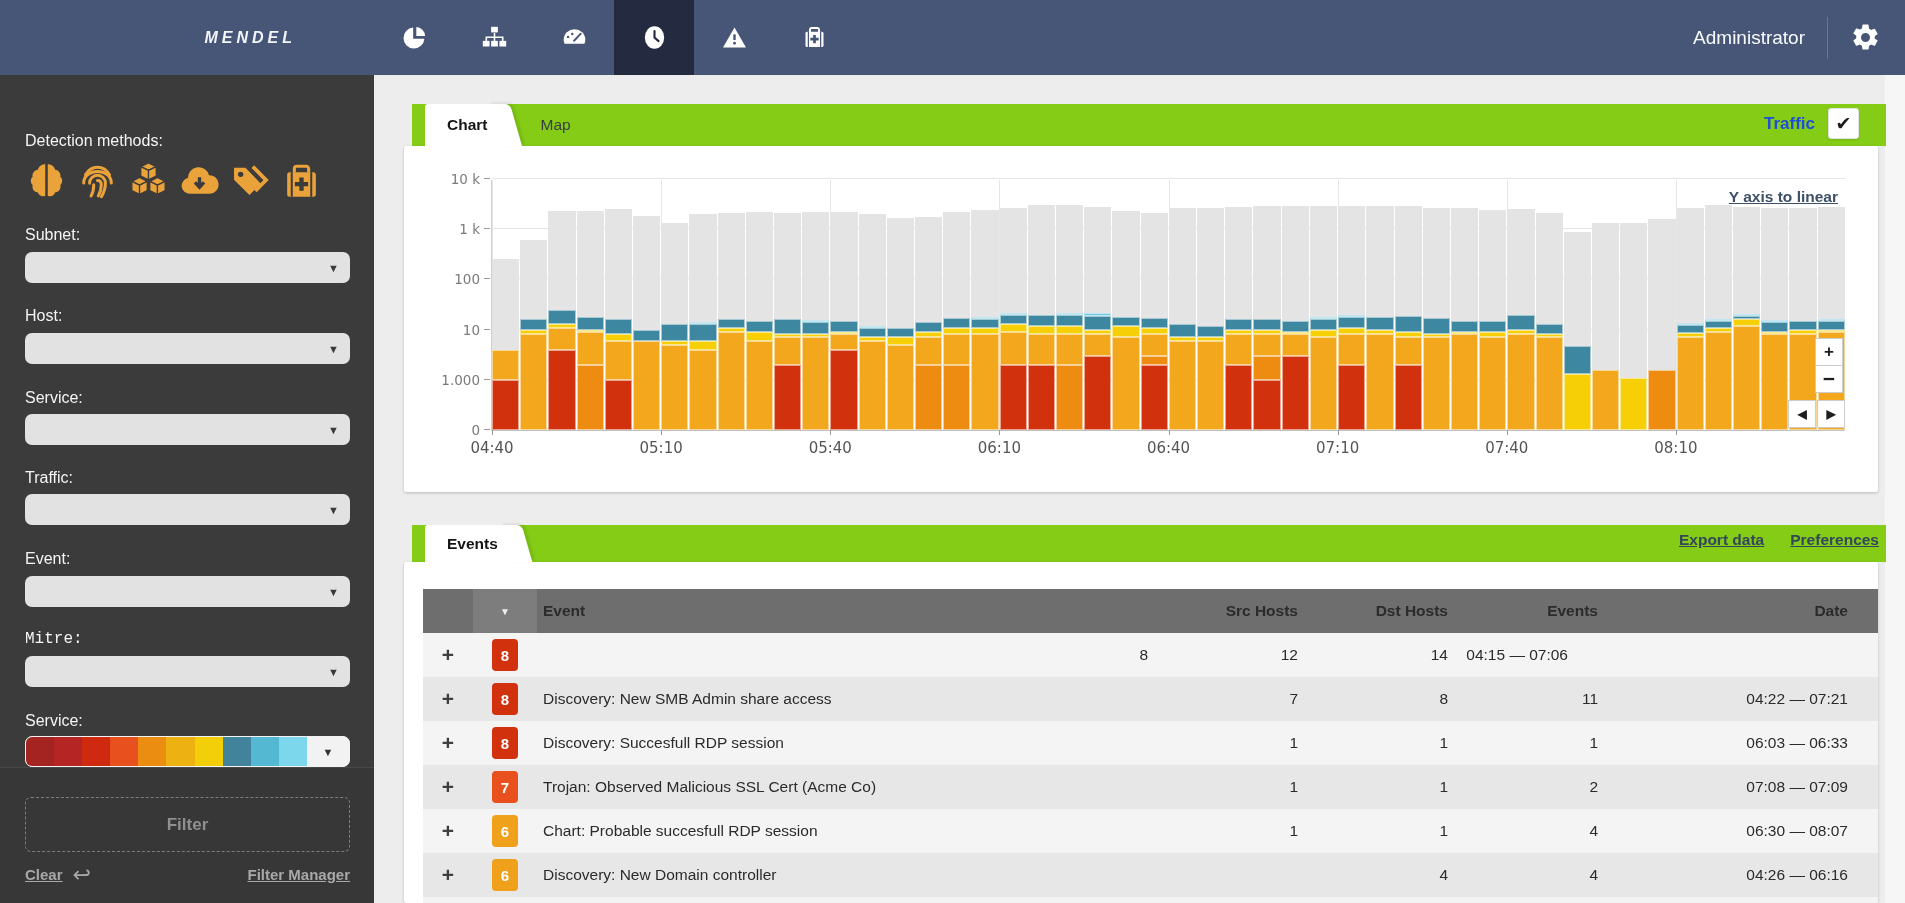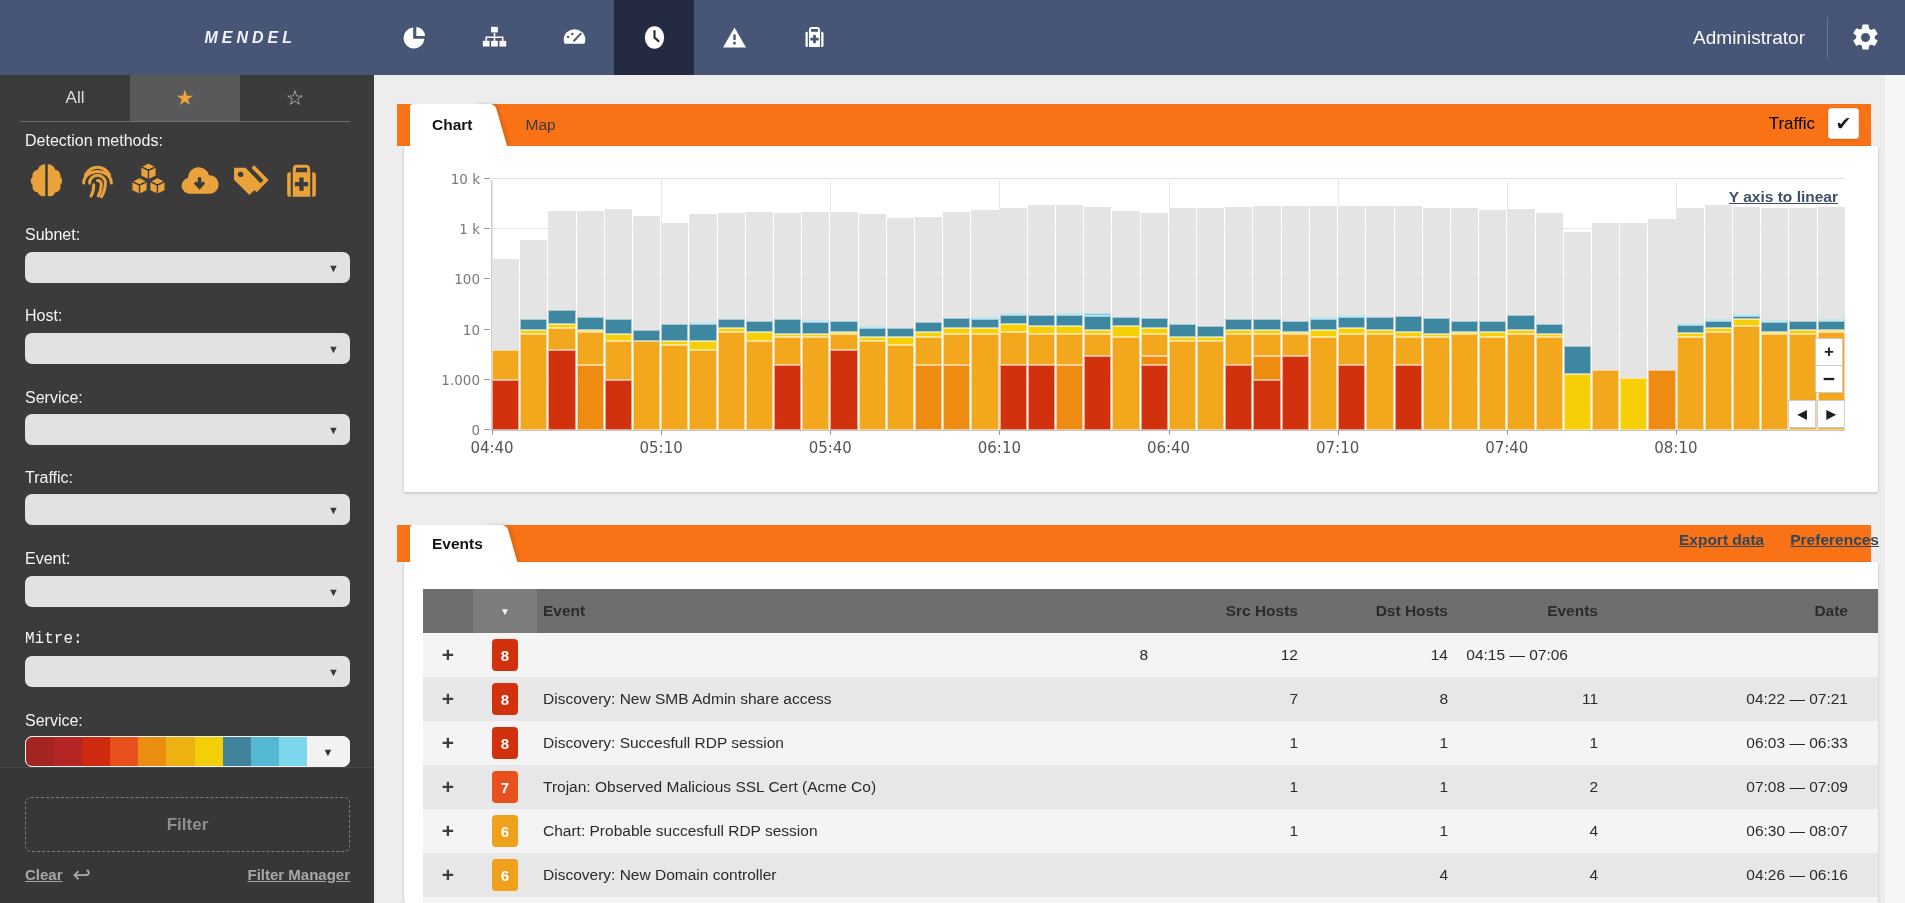--- a/index.html
+++ b/index.html
@@ -52,31 +52,31 @@
     display:flex; align-items:center; justify-content:center; cursor:pointer; }
   .side-links { position:absolute; left:25px; top:98px; width:325px; display:flex; align-items:center; }
   .side-link { color:#a8a8a8; font-size:15px; font-weight:700; text-decoration:underline; cursor:pointer; }
   .undo-icon { color:#a8a8a8; font-size:22px; margin-left:10px; cursor:pointer; line-height:14px; }
   .side-links .spacer { flex:1; }
 
   
   .main { position:absolute; left:374px; top:75px; width:1531px; height:828px; background:#ededed; overflow:hidden; }
   .scroll-strip { position:absolute; right:0; top:0; width:20px; height:828px; background:#f6f6f6; }
 
-  .tab-strip { position:absolute; left:23px; width:1474px; background:#f97316; display:flex; align-items:stretch; }
+  .tab-strip { position:absolute; left:38px; width:1474px; background:#84cc16; display:flex; align-items:stretch; }
   .strip-chart { top:29px; height:42px; }
   .strip-events { top:450px; height:37px; }
   .tab { position:relative; display:flex; align-items:center; padding:0 18px 0 22px; font-size:15.5px;
     color:#3c3c3c; cursor:pointer; margin-left:13px; }
   .tab.active { background:#fff; font-weight:700; color:#141414; border-radius:3px 0 0 0; z-index:2; }
   .tab.active::after { content:""; position:absolute; top:0; right:-11px; width:22px; height:100%;
     background:#fff; transform:skewX(16deg); border-radius:0 5px 0 0; box-shadow:3px -1px 3px rgba(0,0,0,0.10); }
 
   .traffic-ctl { position:absolute; right:46px; top:33px; display:flex; align-items:center; gap:13px; z-index:3; }
-  .traffic-label { font-size:17px; color:#000000; }
+  .traffic-label { font-size:17px; color:#1d4ed8;font-weight:bold; }
   .checkbox { width:31px; height:31px; background:#fff; border:1px solid #e3e3e3; border-radius:3px;
     display:flex; align-items:center; justify-content:center; color:#1b1b1b; font-size:19px; cursor:pointer;
     box-shadow:0 1px 2px rgba(0,0,0,0.12); }
 
   .card { position:absolute; left:30px; width:1474px; background:#fff; border-radius:2px;
     box-shadow:0 1px 3px rgba(0,0,0,0.22); }
   .card-chart { top:71px; height:346px; }
   .card-events { top:487px; height:341px; overflow:hidden; }
 
   
@@ -183,29 +183,20 @@
     <span class="nav-divider"></span>
     <span class="nav-gear" id="nav-gear">
         <svg viewBox="0 0 24 24">
           <path fill="currentColor" d="M19.14 12.94c.04-.3.06-.61.06-.94s-.02-.64-.06-.94l2.03-1.58a.5.5 0 0 0 .12-.64l-1.92-3.32a.5.5 0 0 0-.61-.22l-2.39.96c-.5-.38-1.03-.7-1.62-.94l-.36-2.54A.5.5 0 0 0 13.9 2h-3.8a.5.5 0 0 0-.49.42l-.36 2.54c-.59.24-1.12.56-1.62.94l-2.39-.96a.5.5 0 0 0-.61.22L2.71 8.48a.5.5 0 0 0 .12.64l2.03 1.58c-.04.3-.06.61-.06.94s.02.64.06.94l-2.03 1.58a.5.5 0 0 0-.12.64l1.92 3.32c.14.24.42.34.61.22l2.39-.96c.5.38 1.03.7 1.62.94l.36 2.54a.5.5 0 0 0 .49.42h3.8a.5.5 0 0 0 .49-.42l.36-2.54c.59-.24 1.12-.56 1.62-.94l2.39.96c.24.1.5 0 .61-.22l1.92-3.32a.5.5 0 0 0-.12-.64zM12 15.5A3.5 3.5 0 1 1 15.5 12 3.5 3.5 0 0 1 12 15.5z"></path>
         </svg>
       </span>
   </div>
 </div>
 
 <div class="sidebar">
-  <div class="side-tabs" id="side-tabs">
-      <div class="side-tab">All</div>
-      <div class="side-tab selected">
-        <span class="star-filled">★</span>
-      </div>
-      <div class="side-tab">
-        <span class="star-outline">☆</span>
-      </div>
-    </div>
   <div class="side-label" style="top:57px;">Detection methods:</div>
   <div class="detect-row" id="detect-row">
       <div class="detect-icon"><svg viewBox="0 0 24 24" fill="currentColor">
           <path d="M11.3 2.4c-2.3 0-3.8 1.5-4.1 3-2 .3-3.4 2.1-2.9 4C2.9 10.4 2.9 13 4.3 14c-.6 2 .8 4 2.9 4.1.5 1.8 2.5 2.6 4.1 1.8V2.4z"></path>
           <path d="M12.7 2.4c2.3 0 3.8 1.5 4.1 3 2 .3 3.4 2.1 2.9 4 1.4 1 1.4 3.6 0 4.6.6 2-.8 4-2.9 4.1-.5 1.8-2.5 2.6-4.1 1.8V2.4z"></path>
         </svg></div>
       <div class="detect-icon"><svg viewBox="0 0 24 24" fill="none" stroke="currentColor" stroke-width="1.7" stroke-linecap="round">
           <path d="M5.3 8.2C6.9 5.4 9.4 4 12 4s5.1 1.4 6.7 4.2"></path>
           <path d="M4.3 12.8c0-4 3.5-6.4 7.7-6.4s7.7 2.4 7.7 6.4"></path>
           <path d="M7.6 12.9a4.4 4.4 0 0 1 8.8 0c0 3-1 5.6-2.2 7.6"></path>

